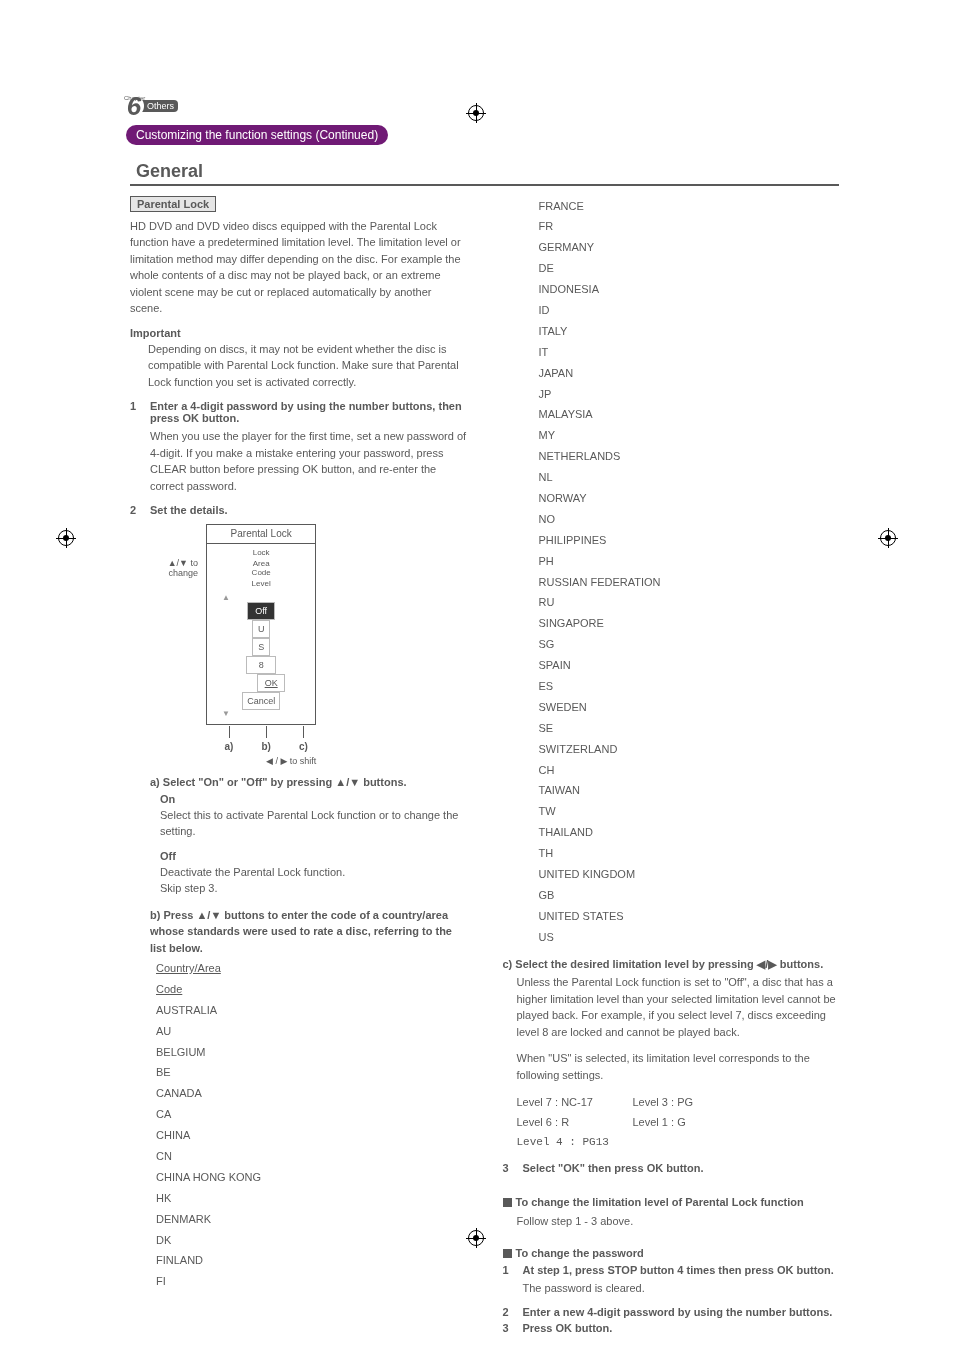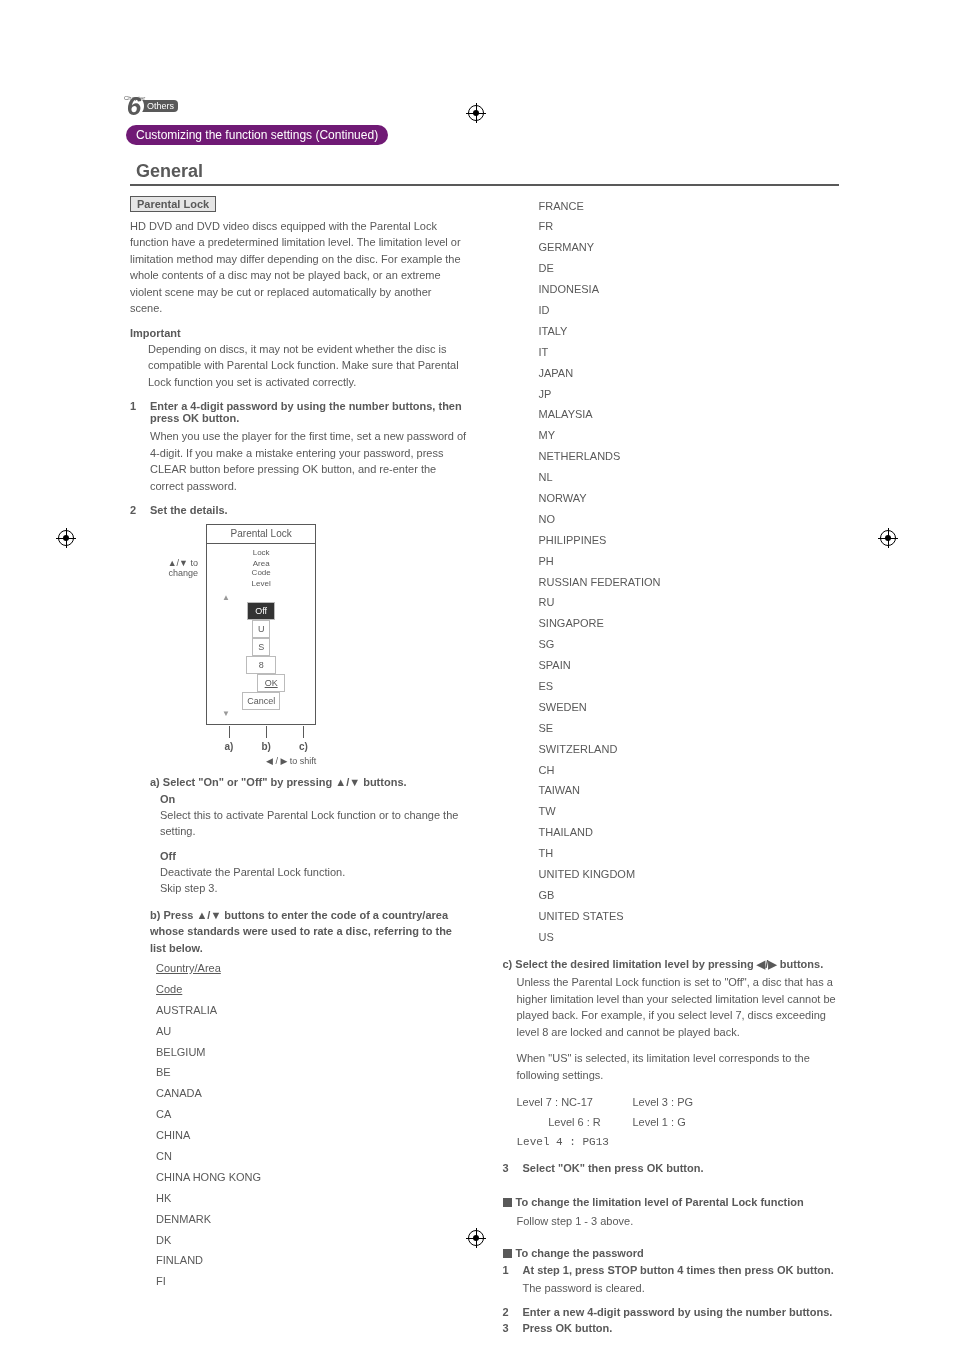--- a/index.html
+++ b/index.html
@@ -467,21 +467,21 @@
 
       <p class="subhead" style="margin-top:8px;">c) Select the desired limitation level by pressing ◀/▶ buttons.</p>
       <p style="padding-left:14px;">Unless the Parental Lock function is set to "Off", a disc that has a higher limitation level than your selected limitation level cannot be played back. For example, if you select level 7, discs exceeding level 8 are locked and cannot be played back.</p>
       <p style="padding-left:14px;">When "US" is selected, its limitation level corresponds to the following settings.</p>
 
       <div style="padding-left:14px; line-height:1.8;">
         <div style="display:flex;">
             <div style="width:116px;">Level 7 : NC-17</div>
             <div>Level 3 : PG</div>
           </div>
-        <div style="display:flex;text-align:center;">
+        <div style="display:flex;">
             <div style="width:116px;">Level 6 : R</div>
             <div>Level 1 : G</div>
           </div>
         <div style="display:flex;">
             <div style="width:116px;font-family:Liberation Mono, monospace;">Level 4 : PG13</div>
           </div>
       </div>
 
       <div class="step" style="margin-top:10px;">
         <div class="step-num">3</div>

